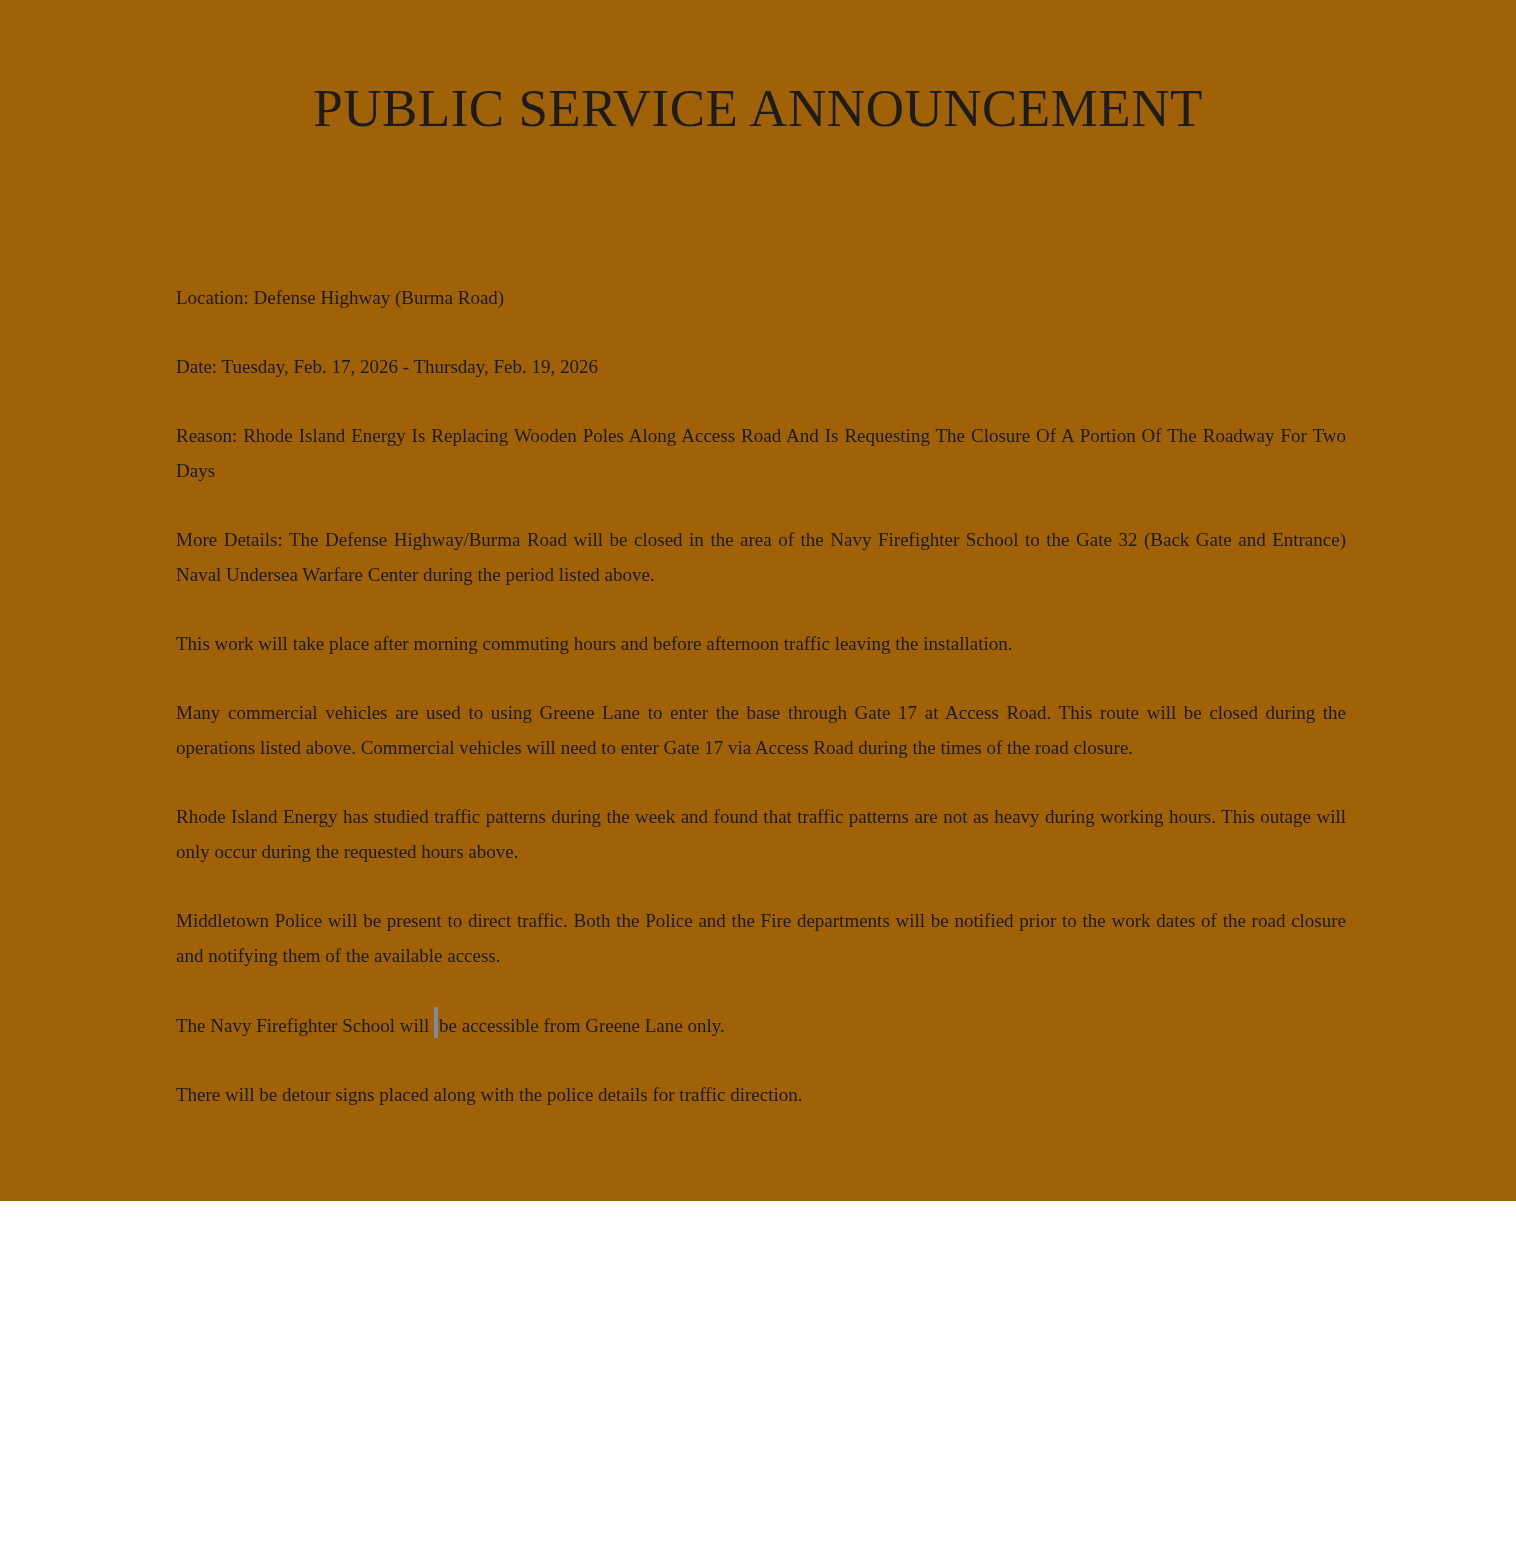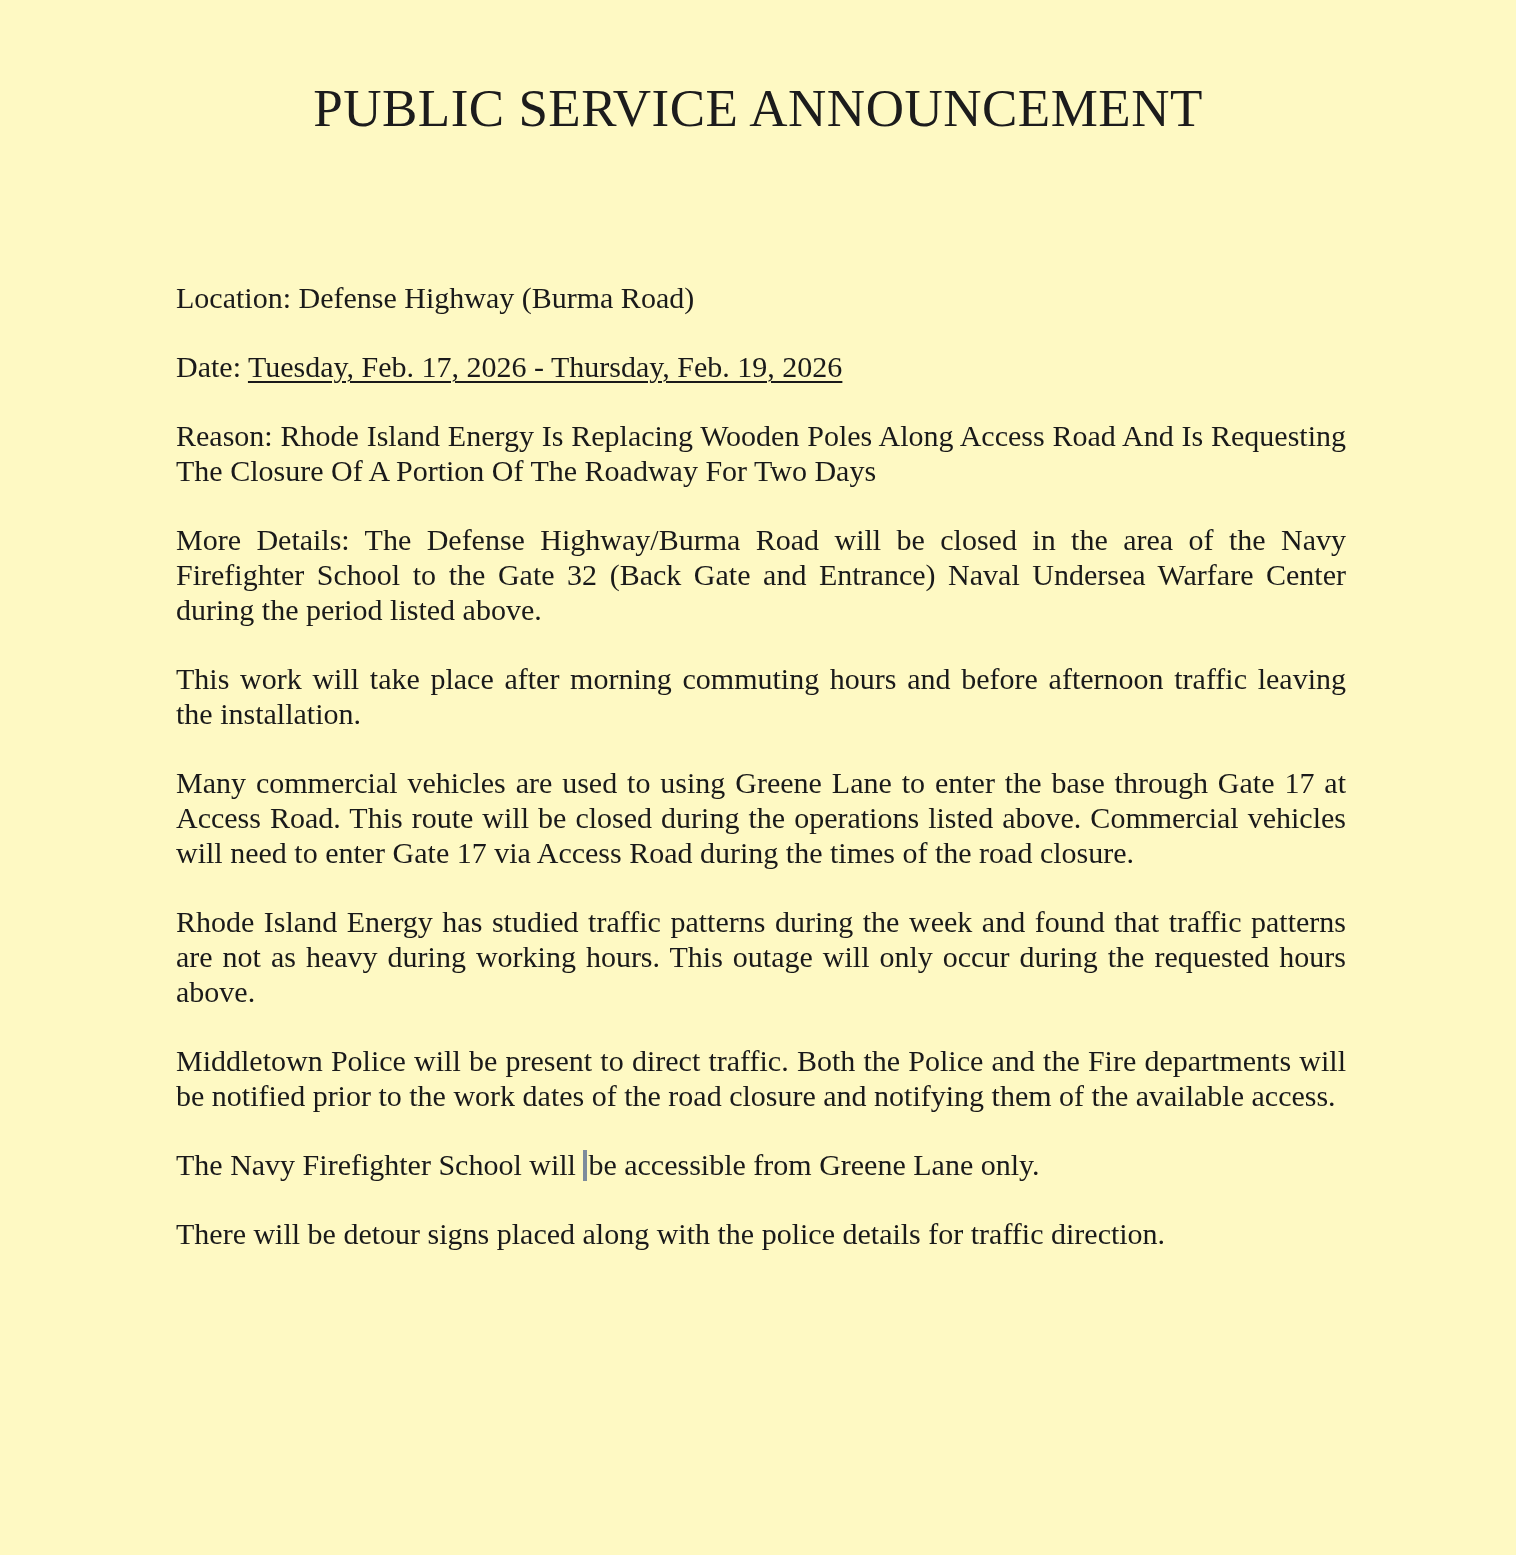--- a/index.html
+++ b/index.html
@@ -15,22 +15,22 @@
     font-family: "Liberation Serif", "DejaVu Serif", serif;
     color: #1a1a1a;
     -webkit-font-smoothing: antialiased;
   }
 
   .page {
     position: absolute;
     left: 0;
     top: 0;
     width: 1516px;
-    height: 1555px;
-    background: #fef9c3;
+    height: 1201px;
+    background: #a16207;
   }
 
   .doc-title {
     position: absolute;
     left: 0;
     top: 78px;
     width: 1516px;
     text-align: center;
     font-family: "Liberation Serif", "DejaVu Serif", serif;
     font-size: 53px;
@@ -42,41 +42,40 @@
   }
 
   .body-block {
     position: absolute;
     left: 176px;
     top: 280px;
     width: 1170px;
   }
 
   .para {
-    font-size: 30px;
+    font-size: 19px;
     line-height: 35px;
     text-align: justify;
     text-justify: inter-word;
     margin: 0 0 34px 0;
     color: #1a1a1a;
     hyphens: none;
   }
 
   .para.last {
     margin-bottom: 0;
     margin-top: 31px;
   }
 
   
   .para.single {
     text-align: left;
   }
 
   .underlined {
-    text-decoration: underline;
     text-decoration-thickness: 2px;
     text-underline-offset: 4px;
   }
 
   .caret {
     display: inline-block;
     width: 4px;
     height: 31px;
     background: #7d8c9c;
     vertical-align: -6px;

